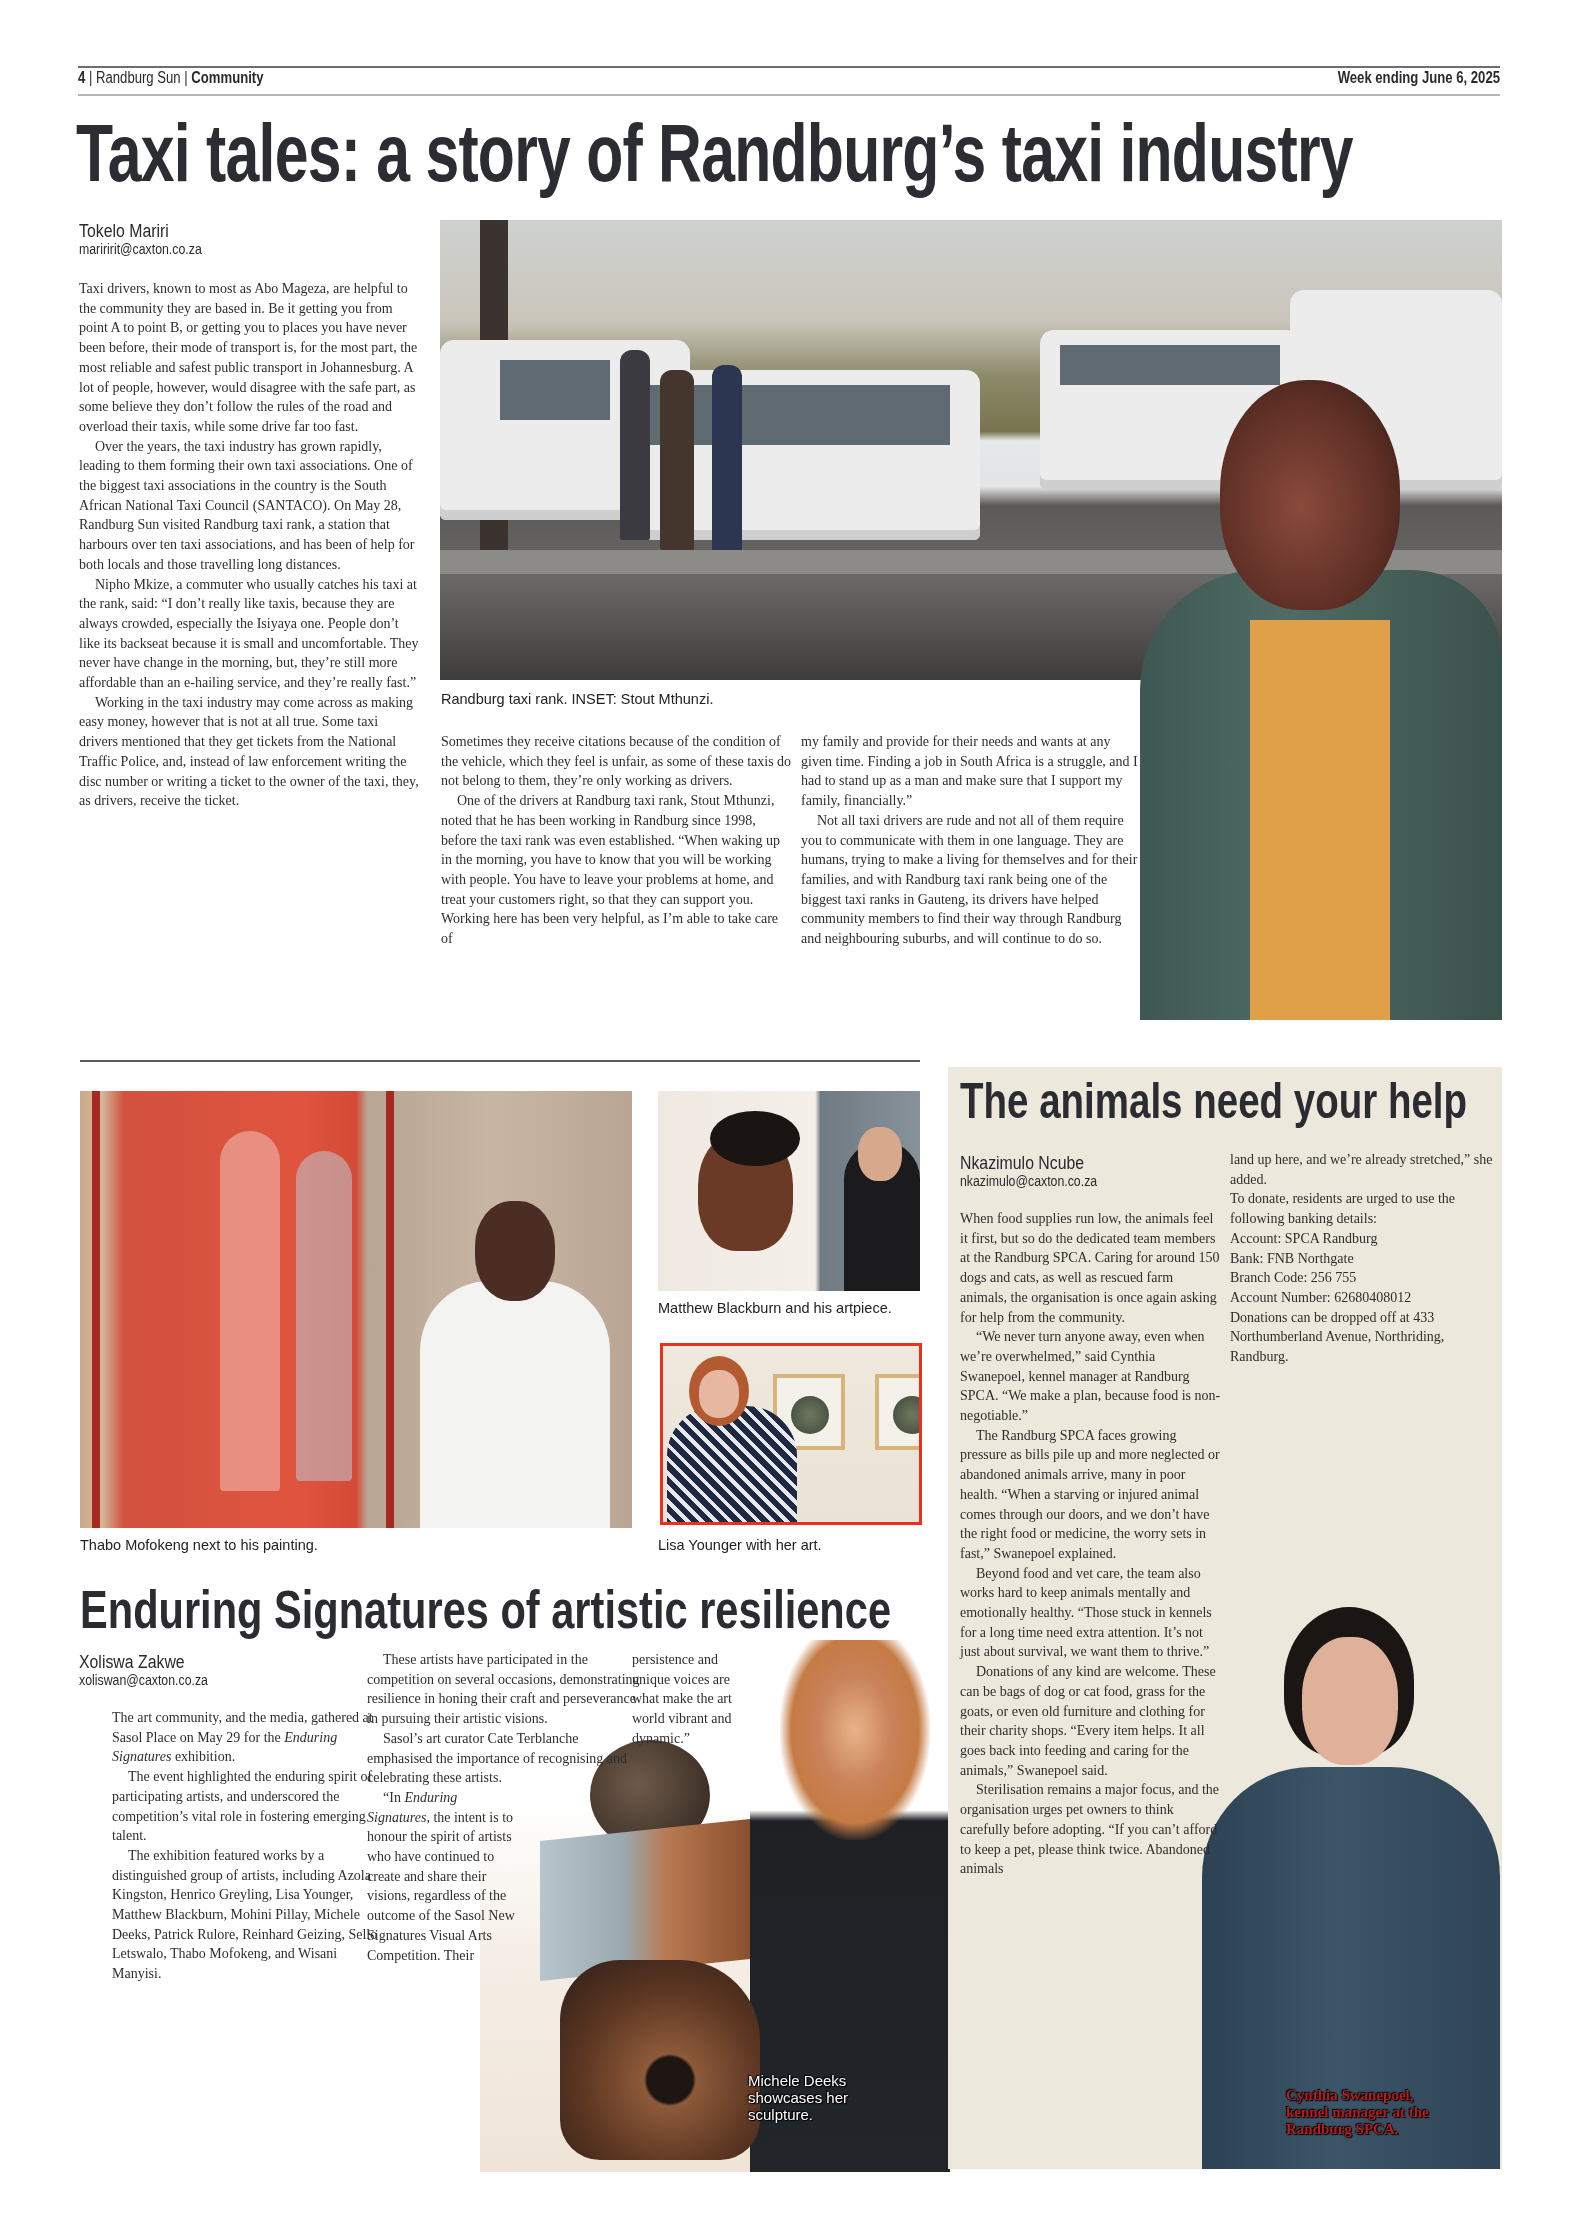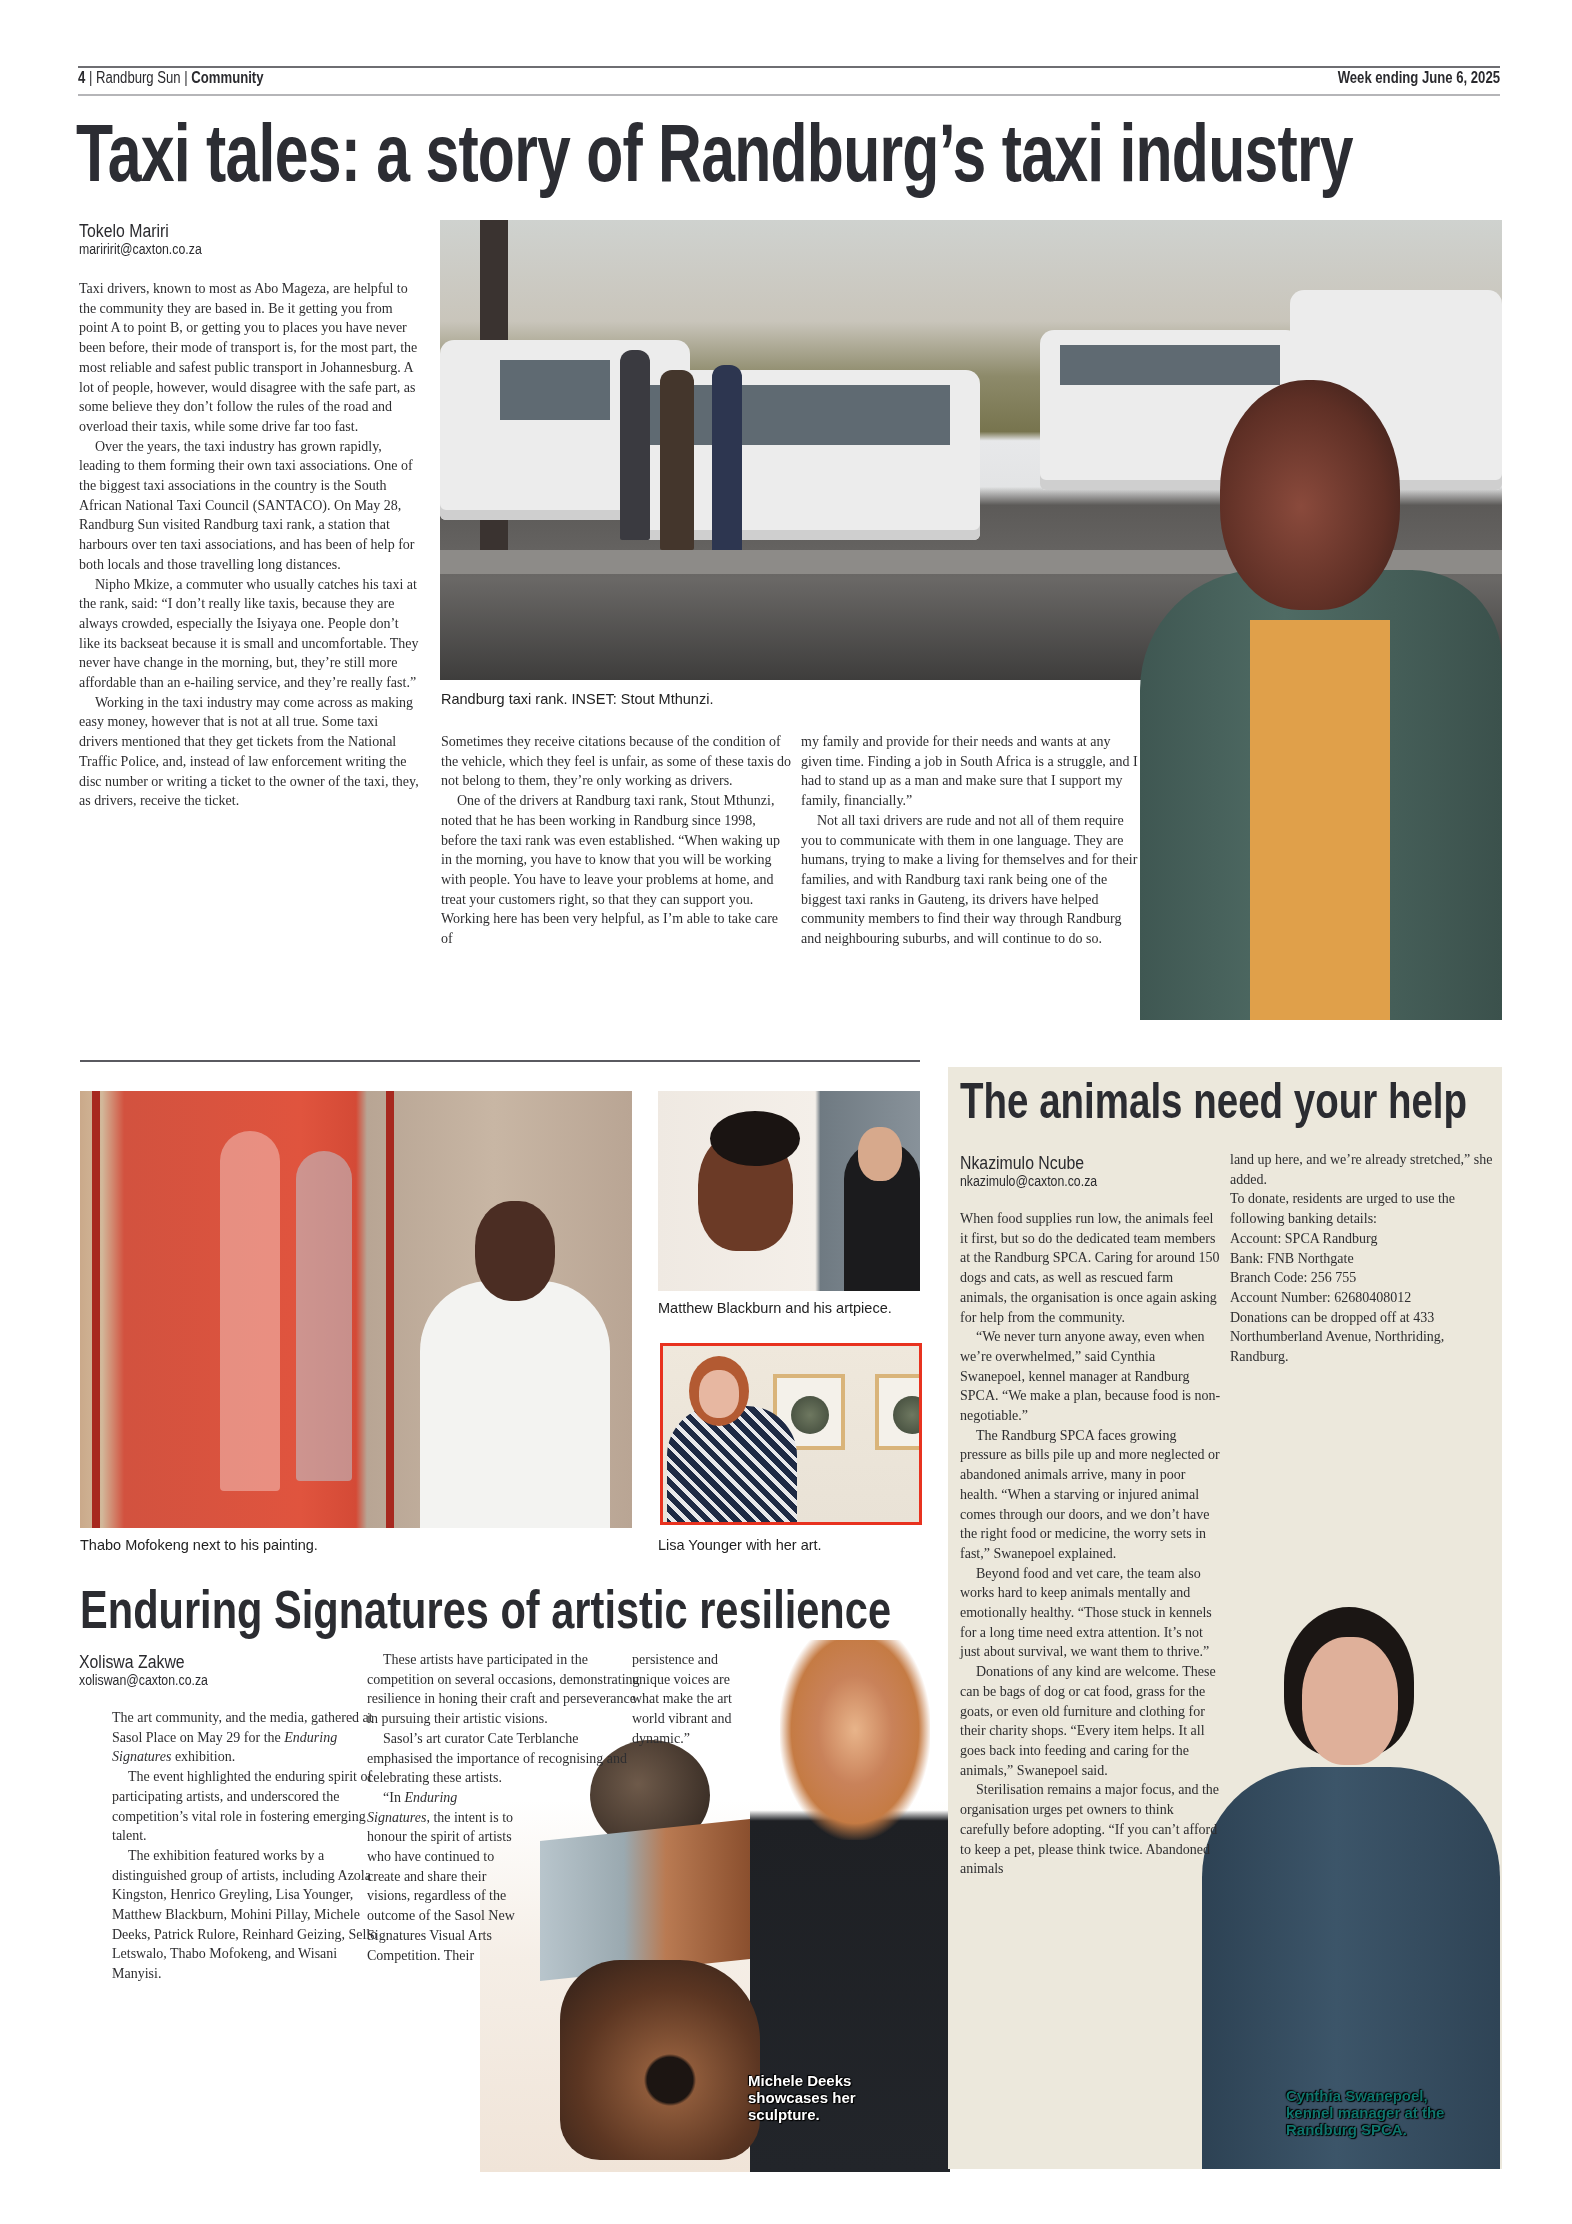--- a/index.html
+++ b/index.html
@@ -65,30 +65,30 @@
   .younger-photo .head { position: absolute; left: 26px; top: 10px; width: 60px; height: 70px; background: #b35a32; border-radius: 50%; }
   .younger-photo .face { position: absolute; left: 36px; top: 24px; width: 40px; height: 48px; background: #e7b7a1; border-radius: 45%; }
 
   .sculpture-photo { left: 480px; top: 1640px; width: 470px; height: 532px; }
   .sculpture-photo .wall { position: absolute; left: 0; top: 0; width: 470px; height: 532px; background: linear-gradient(180deg, rgba(255,255,255,0) 0%, rgba(255,255,255,0) 30%, #f5eee6 60%, #f0e4d8 100%); }
   .sculpture-photo .woman { position: absolute; left: 270px; top: 0; width: 200px; height: 532px; background: linear-gradient(180deg, rgba(0,0,0,0) 0%, rgba(0,0,0,0) 32%, #1e2024 34%, #22252a 100%); border-radius: 90px 90px 0 0; }
   .sculpture-photo .hair { position: absolute; left: 300px; top: 0; width: 150px; height: 200px; background: radial-gradient(ellipse at 50% 45%, #e8b48a 0%, #c9825a 35%, #c57b44 60%, rgba(197,123,68,0) 72%); }
   .sculpture-photo .piece1 { position: absolute; left: 110px; top: 100px; width: 120px; height: 110px; background: radial-gradient(circle at 40% 40%, #6e5a4a, #2c221c); border-radius: 50%; }
   .sculpture-photo .piece2 { position: absolute; left: 60px; top: 190px; width: 210px; height: 140px; background: linear-gradient(90deg, #b8c5cc, #9aa9b0 40%, #b97a52 60%, #8a4f2e); transform: skewY(-6deg); }
   .sculpture-photo .piece3 { position: absolute; left: 80px; top: 320px; width: 200px; height: 200px; background: radial-gradient(circle at 55% 60%, #1c1512 0%, #1c1512 14%, #8d5a3a 16%, #5c3622 55%, #2c1e18 100%); border-radius: 30% 40% 20% 20%; }
-  .sculpture-photo .cap { position: absolute; left: 268px; top: 432px; font-family: "Liberation Sans", sans-serif; font-weight: 700; font-size: 15px; line-height: 17px; color: #fff; text-shadow: 0 0 2px #000, 1px 1px 1px #000, -1px -1px 1px #000; }
+  .sculpture-photo .cap { position: absolute; left: 268px; top: 432px; font-family: "Liberation Sans", sans-serif; font-weight: 400; font-size: 15px; line-height: 17px; color: #fff; text-shadow: 0 0 2px #000, 1px 1px 1px #000, -1px -1px 1px #000; }
 
   
   .spca { position: absolute; left: 948px; top: 1067px; width: 554px; height: 1102px; background: #ece8dc; }
   .spca-title { position: absolute; left: 12px; top: 6px; font-family: "Liberation Sans", sans-serif; font-size: 50px; line-height: 56px; transform: scaleX(0.77); transform-origin: left; white-space: nowrap; color: #2b2c31; }
   .cynthia { position: absolute; left: 254px; top: 540px; width: 300px; height: 562px; }
   .cynthia .body { position: absolute; left: 0; top: 160px; width: 298px; height: 402px; background: linear-gradient(90deg, #2d4254, #3c5569 45%, #2f4456); border-radius: 110px 110px 0 0; }
   .cynthia .hair { position: absolute; left: 82px; top: 0; width: 130px; height: 150px; background: #1b1614; border-radius: 50% 50% 40% 40%; }
   .cynthia .face { position: absolute; left: 100px; top: 30px; width: 96px; height: 128px; background: #dfb09a; border-radius: 46% 46% 44% 44%; }
-  .cynthia .cap { position: absolute; left: 84px; top: 480px; font-family: Liberation Sans, sans-serif; font-weight: 700; font-size: 15px; line-height: 17px; color: #0f766e; text-align: left; text-shadow: 0 0 2px #000, 1px 1px 1px #000, -1px -1px 1px #000; }
+  .cynthia .cap { position: absolute; left: 84px; top: 480px; font-family: Liberation Serif, serif; font-weight: 700; font-size: 15px; line-height: 17px; color: #b91c1c; text-align: left; text-shadow: 0 0 2px #000, 1px 1px 1px #000, -1px -1px 1px #000; }
 
   .section-title { position: absolute; left: 80px; top: 1580px; font-family: "Liberation Sans", sans-serif; font-size: 54px; line-height: 58px; transform: scaleX(0.77); transform-origin: left; white-space: nowrap; color: #2b2c31; }
 </style>
 </head>
 <body>
 
 <div class="rule" style="top:66px;height:2px;"></div>
 <div class="folio">
   <b>4</b>
   <span> | </span>

